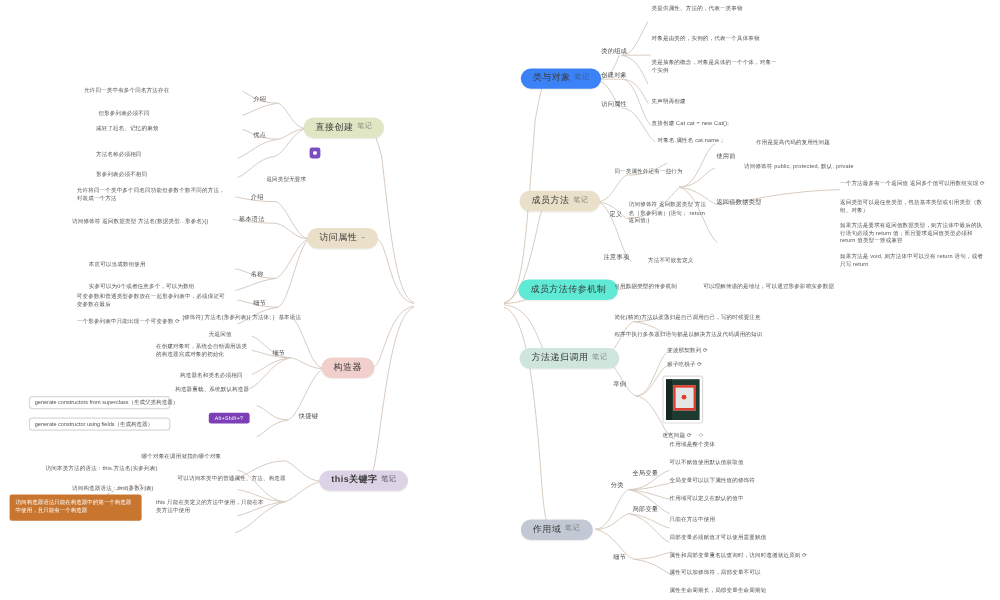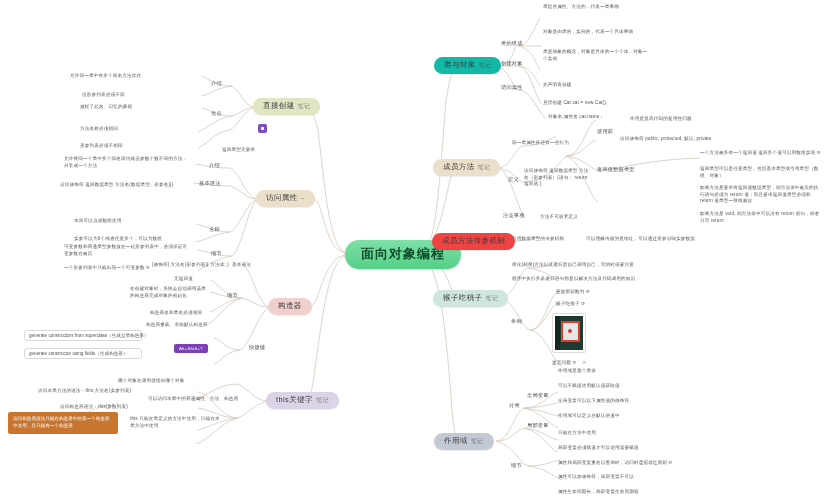--- a/index.html
+++ b/index.html
@@ -44,27 +44,27 @@
     border-radius: 10px;
     color: #3a3a3a;
     letter-spacing: .4px;
     box-shadow: 0 1px 1px rgba(0,0,0,.07);
     display: flex;
     align-items: center;
     gap: 3px;
   }
   .topic .tk { font-size: 6px; opacity: .55; }
   .t-pink  { background:#f0cfcc; }
-  .t-cream { background:#ef4444;align-items:center; }
+  .t-cream { background:#5eead4;align-items:center; }
   .t-mint  { background:#cfe6dd; }
   .t-slate { background:#c3c9d4; }
   .t-olive { background:#e0e6c4; }
   .t-sand  { background:#eadfc8; }
-  .t-rose  { background:#14b8a6; }
-  .t-lilac { background:#ddd3e6; }
+  .t-rose  { background:#3b82f6; }
+  .t-lilac { background:#ddd3e6;font-weight:bold; }
 
   
   .sub {
     font-size: 5.2px;
     color: #4a4a4a;
     padding: 1px 3px;
     letter-spacing: .2px;
   }
   
   .leaf {
@@ -254,21 +254,20 @@
       <path d="M238 418 C 220 418 212 410 198 408"></path>
       <path d="M238 418 C 220 420 212 426 198 430"></path>
       <path d="M238 418 C 220 422 210 440 196 444"></path>
     </g>
 
     <g fill="none" stroke="#c8a27a" stroke-width="0.7" stroke-dasharray="2,2">
       <path d="M118 404 C 100 404 90 412 78 418"></path>
     </g>
   </svg>
 
-  <div class="node central" style="left:345px; top:240px;">面向对象编程</div>
 
   <div class="node topic t-rose" style="left:434px; top:57px;">
     <span>类与对象</span>
     <span class="tk">笔记</span>
   </div>
 
   <div class="node sub" style="left:498px; top:40px;">类的组成</div>
   <div class="node leaf" style="left:543px; top:4px;">类提供属性、方法的，代表一类事物</div>
   <div class="node leaf" style="left:543px; top:29px;">对象是由类的，实例的，代表一个具体事物</div>
   <div class="node leaf" style="left:543px; top:49px; width:108px; white-space:normal; line-height:1.5;">类是抽象的概念，对象是具体的一个个体，对象一个实例</div>
@@ -302,21 +301,21 @@
   <div class="node leaf two" style="left:700px; top:185px; width:122px;">如果方法是要求有返回值数据类型，则方法体中最后的执行语句必须为 return 值；而且要求返回值类型必须和 return 值类型一致或兼容</div>
   <div class="node leaf two" style="left:700px; top:211px; width:122px;">如果方法是 void, 则方法体中可以没有 return 语句，或者 只写 return</div>
 
   <div class="node topic t-cream" style="left:432px; top:233px;">
     <span>成员方法传参机制</span>
   </div>
   <div class="node leaf" style="left:512px; top:236px;">引用数据类型的传参机制</div>
   <div class="node leaf" style="left:586px; top:236px;">可以理解传递的是地址，可以通过形参影响实参数据</div>
 
   <div class="node topic t-mint" style="left:433px; top:290px;">
-    <span>猴子吃桃子</span>
+    <span>方法递归调用</span>
     <span class="tk">笔记</span>
   </div>
 
   <div class="node leaf" style="left:512px; top:262px;">简化(精简)方法以及递归是自己调用自己，写的时候要注意</div>
   <div class="node leaf" style="left:512px; top:276px;">程序中执行多条递归语句都是以解决方法及代码调用的知识</div>
 
   <div class="node sub" style="left:508px; top:318px;">举例</div>
   <div class="node leaf" style="left:556px; top:289px;">斐波那契数列 ⟳</div>
   <div class="node leaf" style="left:556px; top:301px;">猴子吃桃子 ⟳</div>
 

